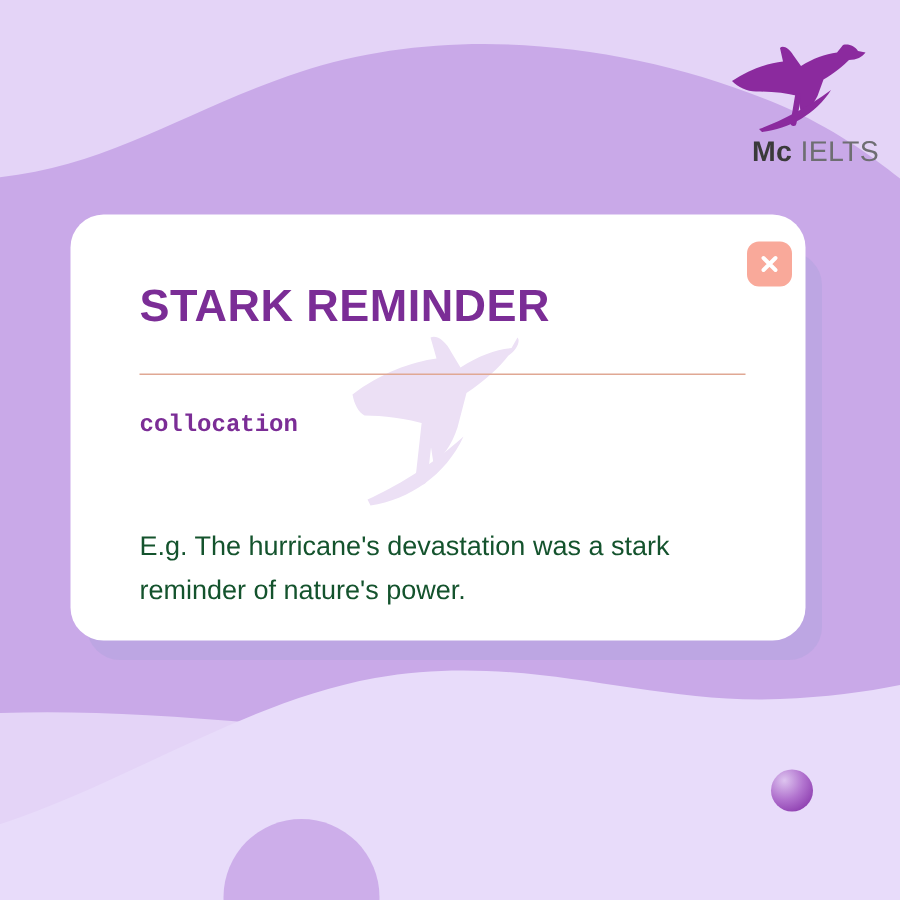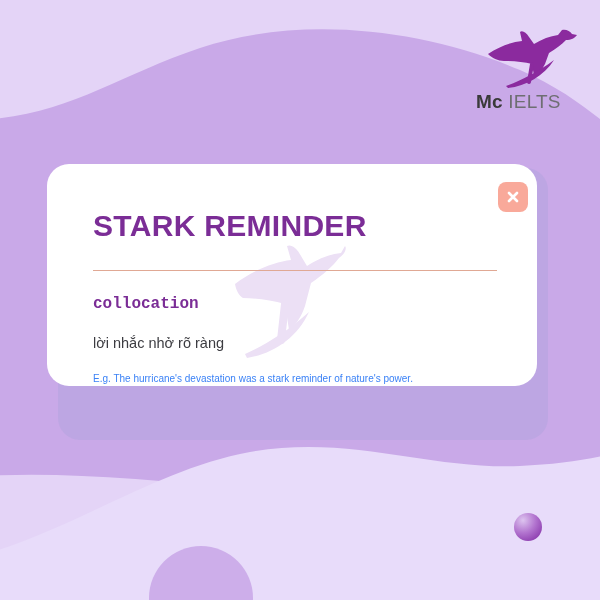--- a/index.html
+++ b/index.html
@@ -29,21 +29,21 @@
     height: 600px;
   }
 
   
   .logo {
     position: absolute;
     left: 476px;
     top: 24px;
     width: 110px;
     height: 96px;
-    text-align: left;
+    text-align: right;
   }
   .logo-mark {
     width: 110px;
     height: 66px;
     display: block;
   }
   .logo-text {
     margin-top: 2px;
     font-size: 19px;
     letter-spacing: 0.2px;
@@ -66,23 +66,23 @@
     top: 168px;
     width: 490px;
     height: 272px;
     background: #b8a5e0;
     opacity: 0.72;
     border-radius: 22px;
   }
   .card {
     position: absolute;
     left: 47px;
-    top: 164px;
+    top: 143px;
     width: 490px;
-    height: 222px;
+    height: 284px;
     background: #ffffff;
     border-radius: 22px;
     overflow: hidden;
   }
   .card-watermark {
     position: absolute;
     left: 180px;
     top: 78px;
     width: 120px;
     height: 120px;
@@ -149,22 +149,22 @@
     color: #3c3c41;
     line-height: 1.3;
   }
 
   .example {
     position: absolute;
     left: 46px;
     top: 207px;
     width: 392px;
     margin: 0;
-    font-size: 10px;
-    color: #3b82f6;
+    font-size: 18px;
+    color: #14532d;
     line-height: 1.6;
   }
 </style>
 </head>
 <body>
 
 <div id="stage">
 
   <svg class="bg-layer" viewBox="0 0 600 600" width="600" height="600" aria-hidden="true">
     <defs>
@@ -229,18 +229,17 @@
         <path d="M4 4 L12 12 M12 4 L4 12" stroke="#ffffff" stroke-width="2.6" stroke-linecap="round"></path>
       </svg>
     </button>
 
     <h1 class="card-title">STARK REMINDER</h1>
 
     <div class="divider"></div>
 
     <p class="pos-label">collocation</p>
 
-    <p class="meaning">lời nhắc nhở rõ ràng</p>
 
     <p class="example">E.g. The hurricane's devastation was a stark reminder of nature's power.</p>
   </div>
 
 </div>
 
 </body></html>

